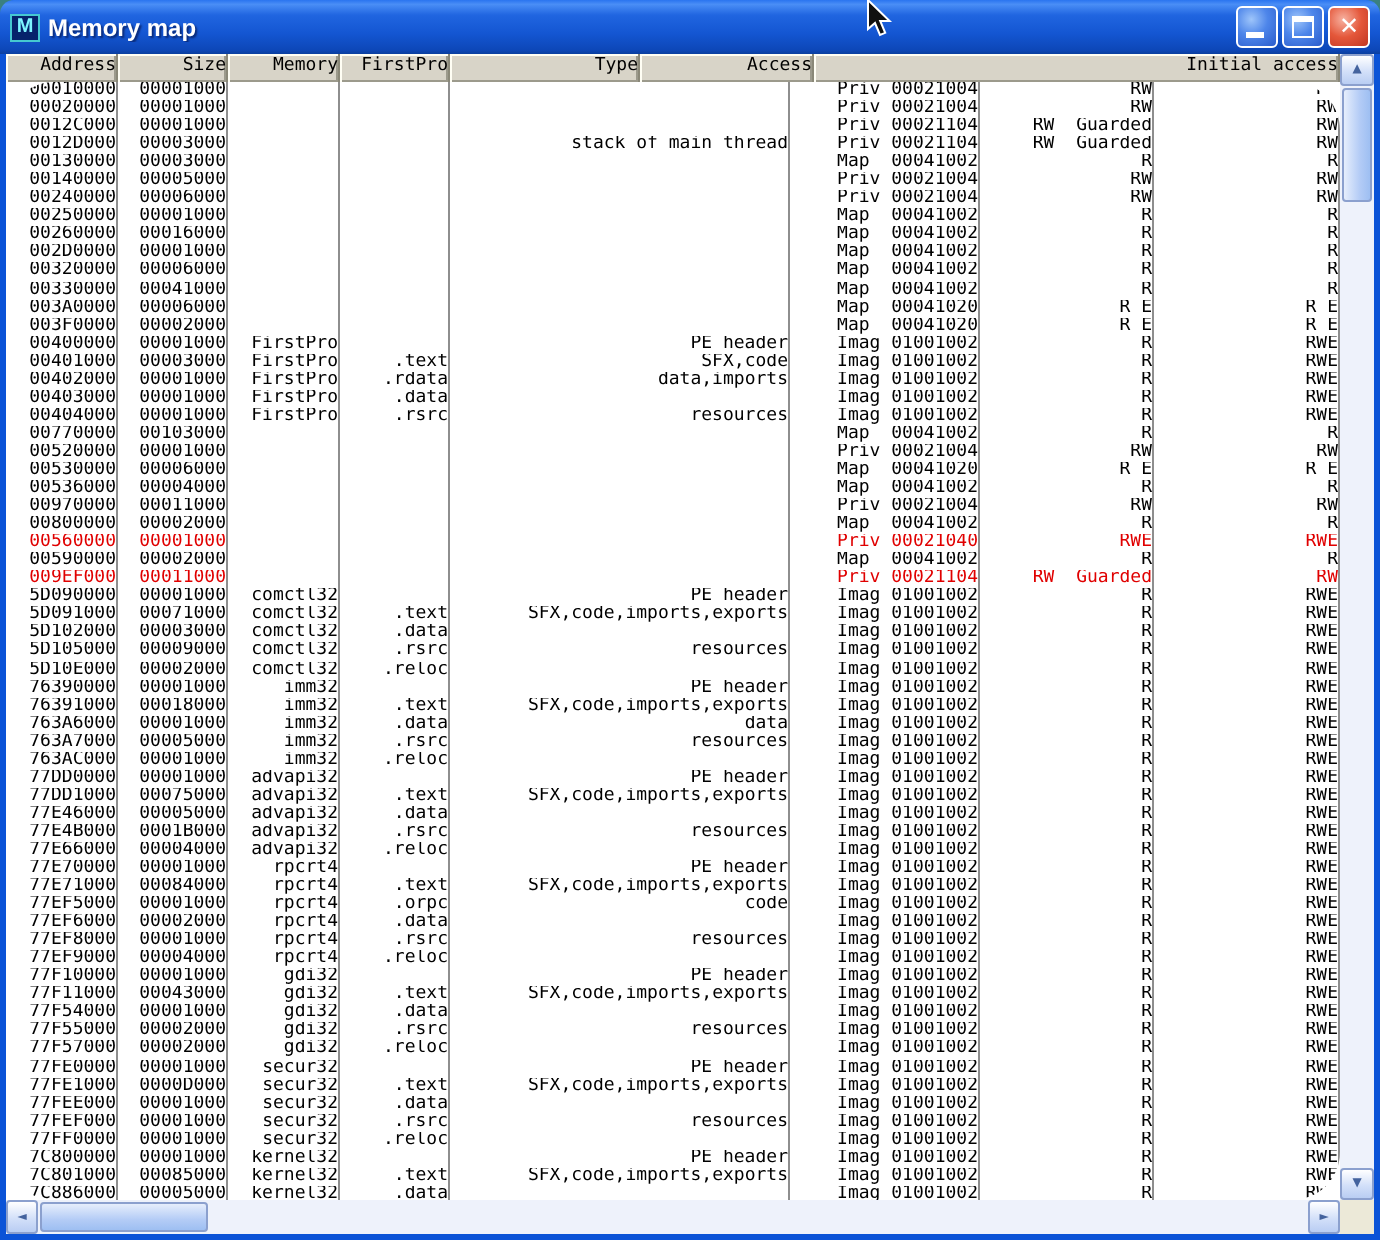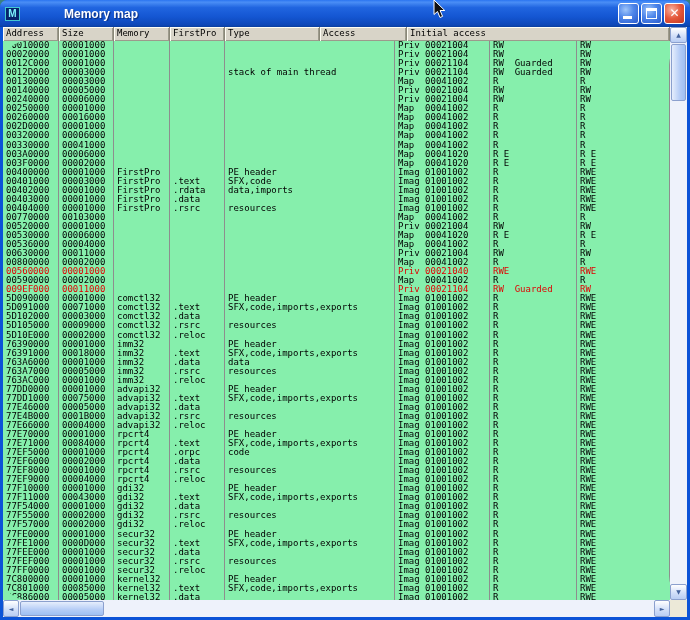--- a/index.html
+++ b/index.html
@@ -6,33 +6,33 @@
   html,body{width:690px;height:620px;overflow:hidden;background:#3a8080;}
   .window{position:absolute;inset:0;background:#0b53d7;border-radius:8px 8px 0 0;}
 
   
   .titlebar{position:absolute;left:0;top:0;right:0;height:27px;border-radius:7px 7px 0 0;
     background:linear-gradient(180deg,#2a74f0 0%,#4a8ef6 8%,#2065e0 28%,#1456d2 62%,#0d47b8 92%,#0a3f9f 100%);
     display:flex;align-items:center;padding:0 5px;}
   .app-icon{width:15px;height:14px;background:#06236b;border:1px solid #45c8d0;color:#7df5ff;
     font:bold 10px/12px "Liberation Sans",sans-serif;text-align:center;margin-right:4px;flex:0 0 auto;}
   .title{color:#fff;font:bold 12px "Liberation Sans",sans-serif;text-shadow:1px 1px 1px #0a2a78;flex:1;
-    white-space:nowrap;overflow:hidden;margin-left:40px;}
+    white-space:nowrap;overflow:hidden;}
   .winbtns{display:flex;gap:2px;flex:0 0 auto;}
   .wbtn{width:21px;height:21px;border:1px solid #fff;border-radius:3px;position:relative;cursor:default;}
   .wbtn.min,.wbtn.max{background:radial-gradient(circle at 35% 30%,#9ec5fa 0%,#4e86ea 45%,#2a5ccc 100%);}
   .wbtn.close{background:radial-gradient(circle at 35% 30%,#f7b1a0 0%,#e4573a 50%,#c23722 100%);
     color:#fff;font:bold 12px/19px "DejaVu Sans",sans-serif;text-align:center;}
   .wbtn.min i{position:absolute;left:4px;bottom:4px;width:9px;height:3px;background:#fff;}
   .wbtn.max i{position:absolute;left:4px;top:4px;width:11px;height:11px;border:1px solid #fff;border-top-width:3px;}
 
   
   .client{position:absolute;left:3px;right:3px;top:27px;bottom:3px;background:#ece9d8;}
 
-  .table{position:absolute;left:0;top:0;right:17px;bottom:17px;background:#86efac;overflow:hidden;}
+  .table{position:absolute;left:0;top:0;right:17px;bottom:17px;background:#ffffff;overflow:hidden;text-align:right;}
   .thead{display:flex;height:14px;}
   .th{font:9px/13px "DejaVu Sans Mono",monospace;padding-left:3px;background:#d8d4c8;color:#000;
     border-right:1px solid #8a8878;box-shadow:inset 1px 1px 0 #fffef4, inset -1px -1px 0 #9c9a8c;
     white-space:pre;overflow:hidden;}
   .tbody{position:absolute;top:14px;left:0;right:0;bottom:0;overflow:hidden;border-radius:24px;}
   .tr{display:flex;height:9.06px;}
   .td{font:9px/9px "DejaVu Sans Mono",monospace;padding-left:3px;border-right:1px solid #8e8e8e;
     white-space:pre;overflow:hidden;color:#000;}
   .tr.red .td{color:#e00000;}
 
@@ -317,21 +317,21 @@
     <div class="td col-address">00536000</div>
     <div class="td col-size">00004000</div>
     <div class="td col-owner"></div>
     <div class="td col-section"></div>
     <div class="td col-contains"></div>
     <div class="td col-type">Map  00041002</div>
     <div class="td col-access">R</div>
     <div class="td col-initial">R</div>
   </div>
           <div class="tr">
-    <div class="td col-address">00630000</div>
+    <div class="td col-address">00970000</div>
     <div class="td col-size">00011000</div>
     <div class="td col-owner"></div>
     <div class="td col-section"></div>
     <div class="td col-contains"></div>
     <div class="td col-type">Priv 00021004</div>
     <div class="td col-access">RW</div>
     <div class="td col-initial">RW</div>
   </div>
           <div class="tr">
     <div class="td col-address">00800000</div>

